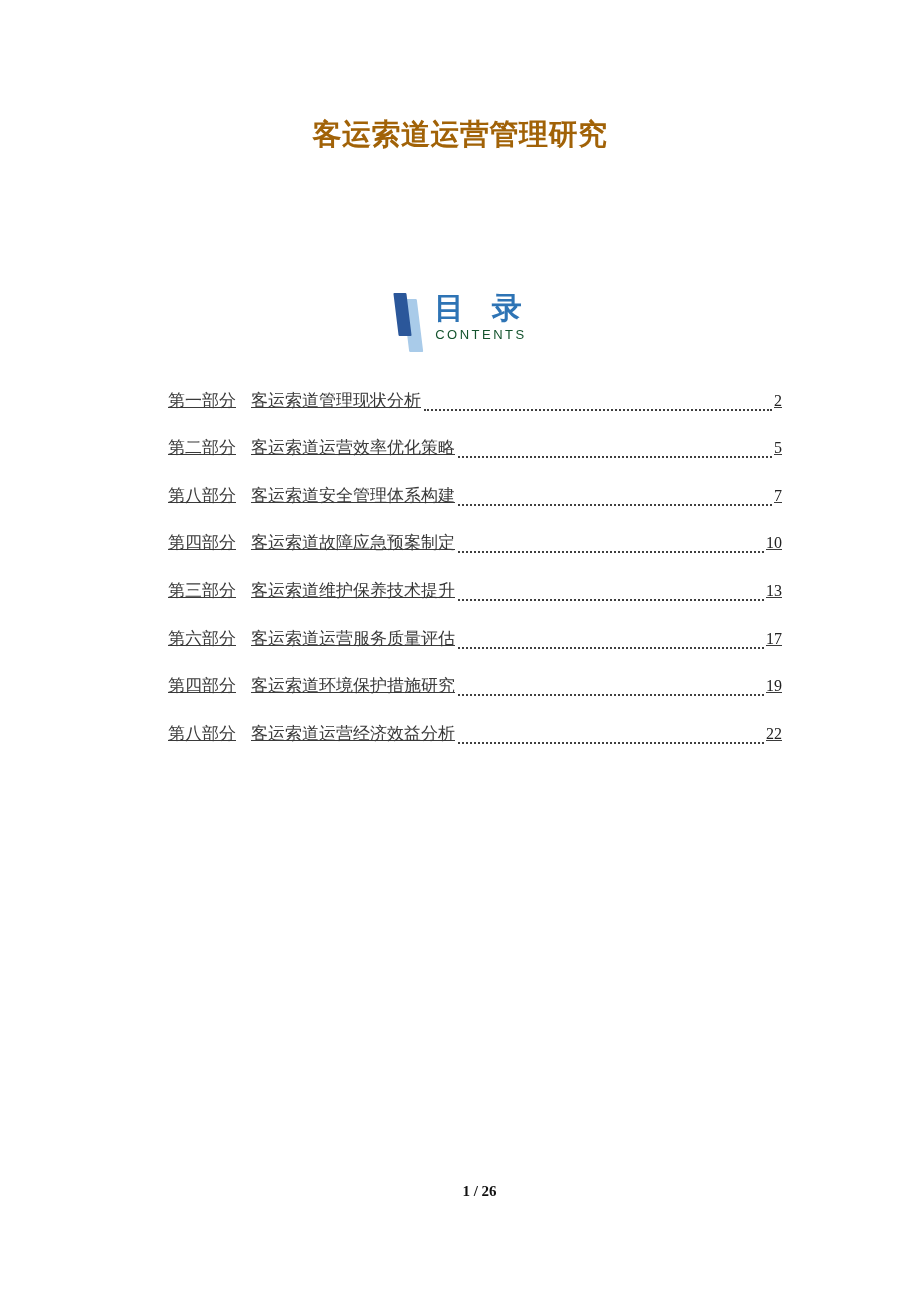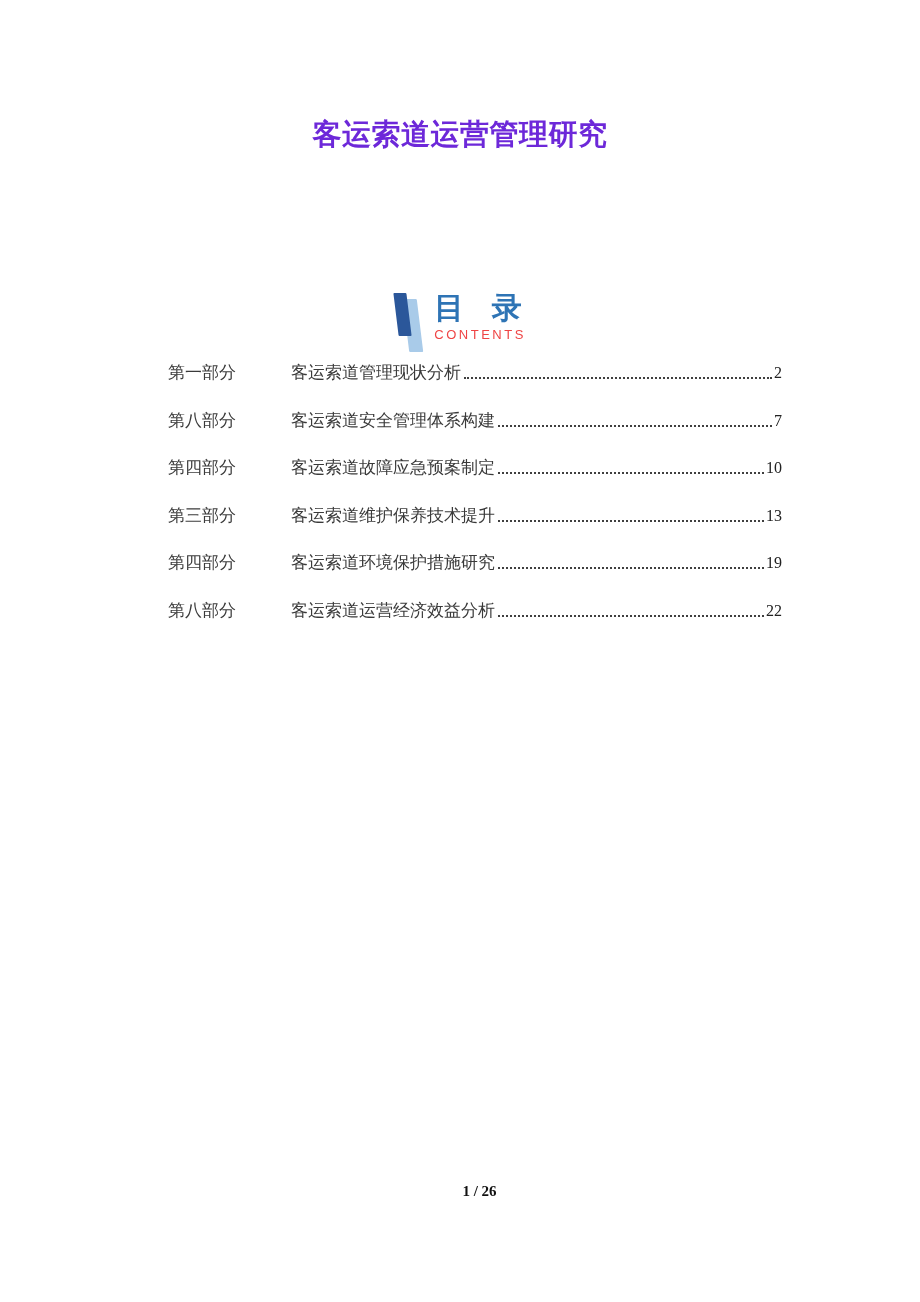--- a/index.html
+++ b/index.html
@@ -21,21 +21,21 @@
   .doc-title {
     position: absolute;
     top: 119px;
     left: 0;
     right: 0;
     margin: 0;
     text-align: center;
     font-family: "Liberation Sans", "DejaVu Sans", sans-serif;
     font-size: 29px;
     font-weight: bold;
-    color: #6d28d9;
+    color: #a16207;
     letter-spacing: 0.5px;
     line-height: 1.1;
   }
   
   .toc-header {
     position: absolute;
     top: 291px;
     left: 0;
     width: 100%;
     display: flex;
@@ -66,67 +66,67 @@
     left: 3px;
     top: 0;
     width: 13px;
     height: 43px;
     background: #2b579a;
     transform: skewX(7deg);
   }
   .toc-head-text {
     display: flex;
     flex-direction: column;
-    align-items: flex-start;
+    align-items: flex-end;
   }
   .toc-heading {
     font-family: "Liberation Sans", "DejaVu Sans", sans-serif;
     font-size: 30px;
     font-weight: bold;
     color: #2e74b5;
     letter-spacing: 5px;
     word-spacing: 9px;
     line-height: 1.15;
     white-space: nowrap;
   }
   .toc-subheading {
     font-family: "Liberation Sans", "DejaVu Sans", sans-serif;
     font-size: 13px;
     font-weight: normal;
-    color: #ef4444;
+    color: #14532d;
     letter-spacing: 2.5px;
     margin-top: 1px;
     white-space: nowrap;
   }
   
   .toc-list {
     position: absolute;
     top: 363px;
     left: 168px;
     right: 138px;
   }
   .toc-row {
     display: flex;
-    align-items: flex-start;
+    align-items: flex-end;
     height: 47.6px;
     font-size: 17px;
     color: #3a3a3a;
     cursor: pointer;
+    text-decoration: underline;
   }
   .toc-row .part {
     flex: 0 0 auto;
     margin-right: 15px;
     line-height: 20px;
     white-space: nowrap;
   }
   .toc-row .etitle {
     flex: 0 0 auto;
     line-height: 20px;
     white-space: nowrap;
-    margin-left: 40px;
   }
   .toc-row .leader {
     flex: 1 1 auto;
     height: 16px;
     border-bottom: 2px dotted #3f3f3f;
     margin: 0 2px 0 3px;
     min-width: 20px;
   }
   .toc-row .pagenum {
     flex: 0 0 auto;
@@ -167,36 +167,48 @@
   </div>
 
   <div class="toc-list" id="toc-list">
       <div class="toc-row">
         <span class="part">第一部分</span>
         <span class="etitle">客运索道管理现状分析</span>
         <span class="leader"></span>
         <span class="pagenum">2</span>
       </div>
       <div class="toc-row">
+        <span class="part">第二部分</span>
+        <span class="etitle">客运索道运营效率优化策略</span>
+        <span class="leader"></span>
+        <span class="pagenum">5</span>
+      </div>
+      <div class="toc-row">
         <span class="part">第八部分</span>
         <span class="etitle">客运索道安全管理体系构建</span>
         <span class="leader"></span>
         <span class="pagenum">7</span>
       </div>
       <div class="toc-row">
         <span class="part">第四部分</span>
         <span class="etitle">客运索道故障应急预案制定</span>
         <span class="leader"></span>
         <span class="pagenum">10</span>
       </div>
       <div class="toc-row">
         <span class="part">第三部分</span>
         <span class="etitle">客运索道维护保养技术提升</span>
         <span class="leader"></span>
         <span class="pagenum">13</span>
+      </div>
+      <div class="toc-row">
+        <span class="part">第六部分</span>
+        <span class="etitle">客运索道运营服务质量评估</span>
+        <span class="leader"></span>
+        <span class="pagenum">17</span>
       </div>
       <div class="toc-row">
         <span class="part">第四部分</span>
         <span class="etitle">客运索道环境保护措施研究</span>
         <span class="leader"></span>
         <span class="pagenum">19</span>
       </div>
       <div class="toc-row">
         <span class="part">第八部分</span>
         <span class="etitle">客运索道运营经济效益分析</span>

